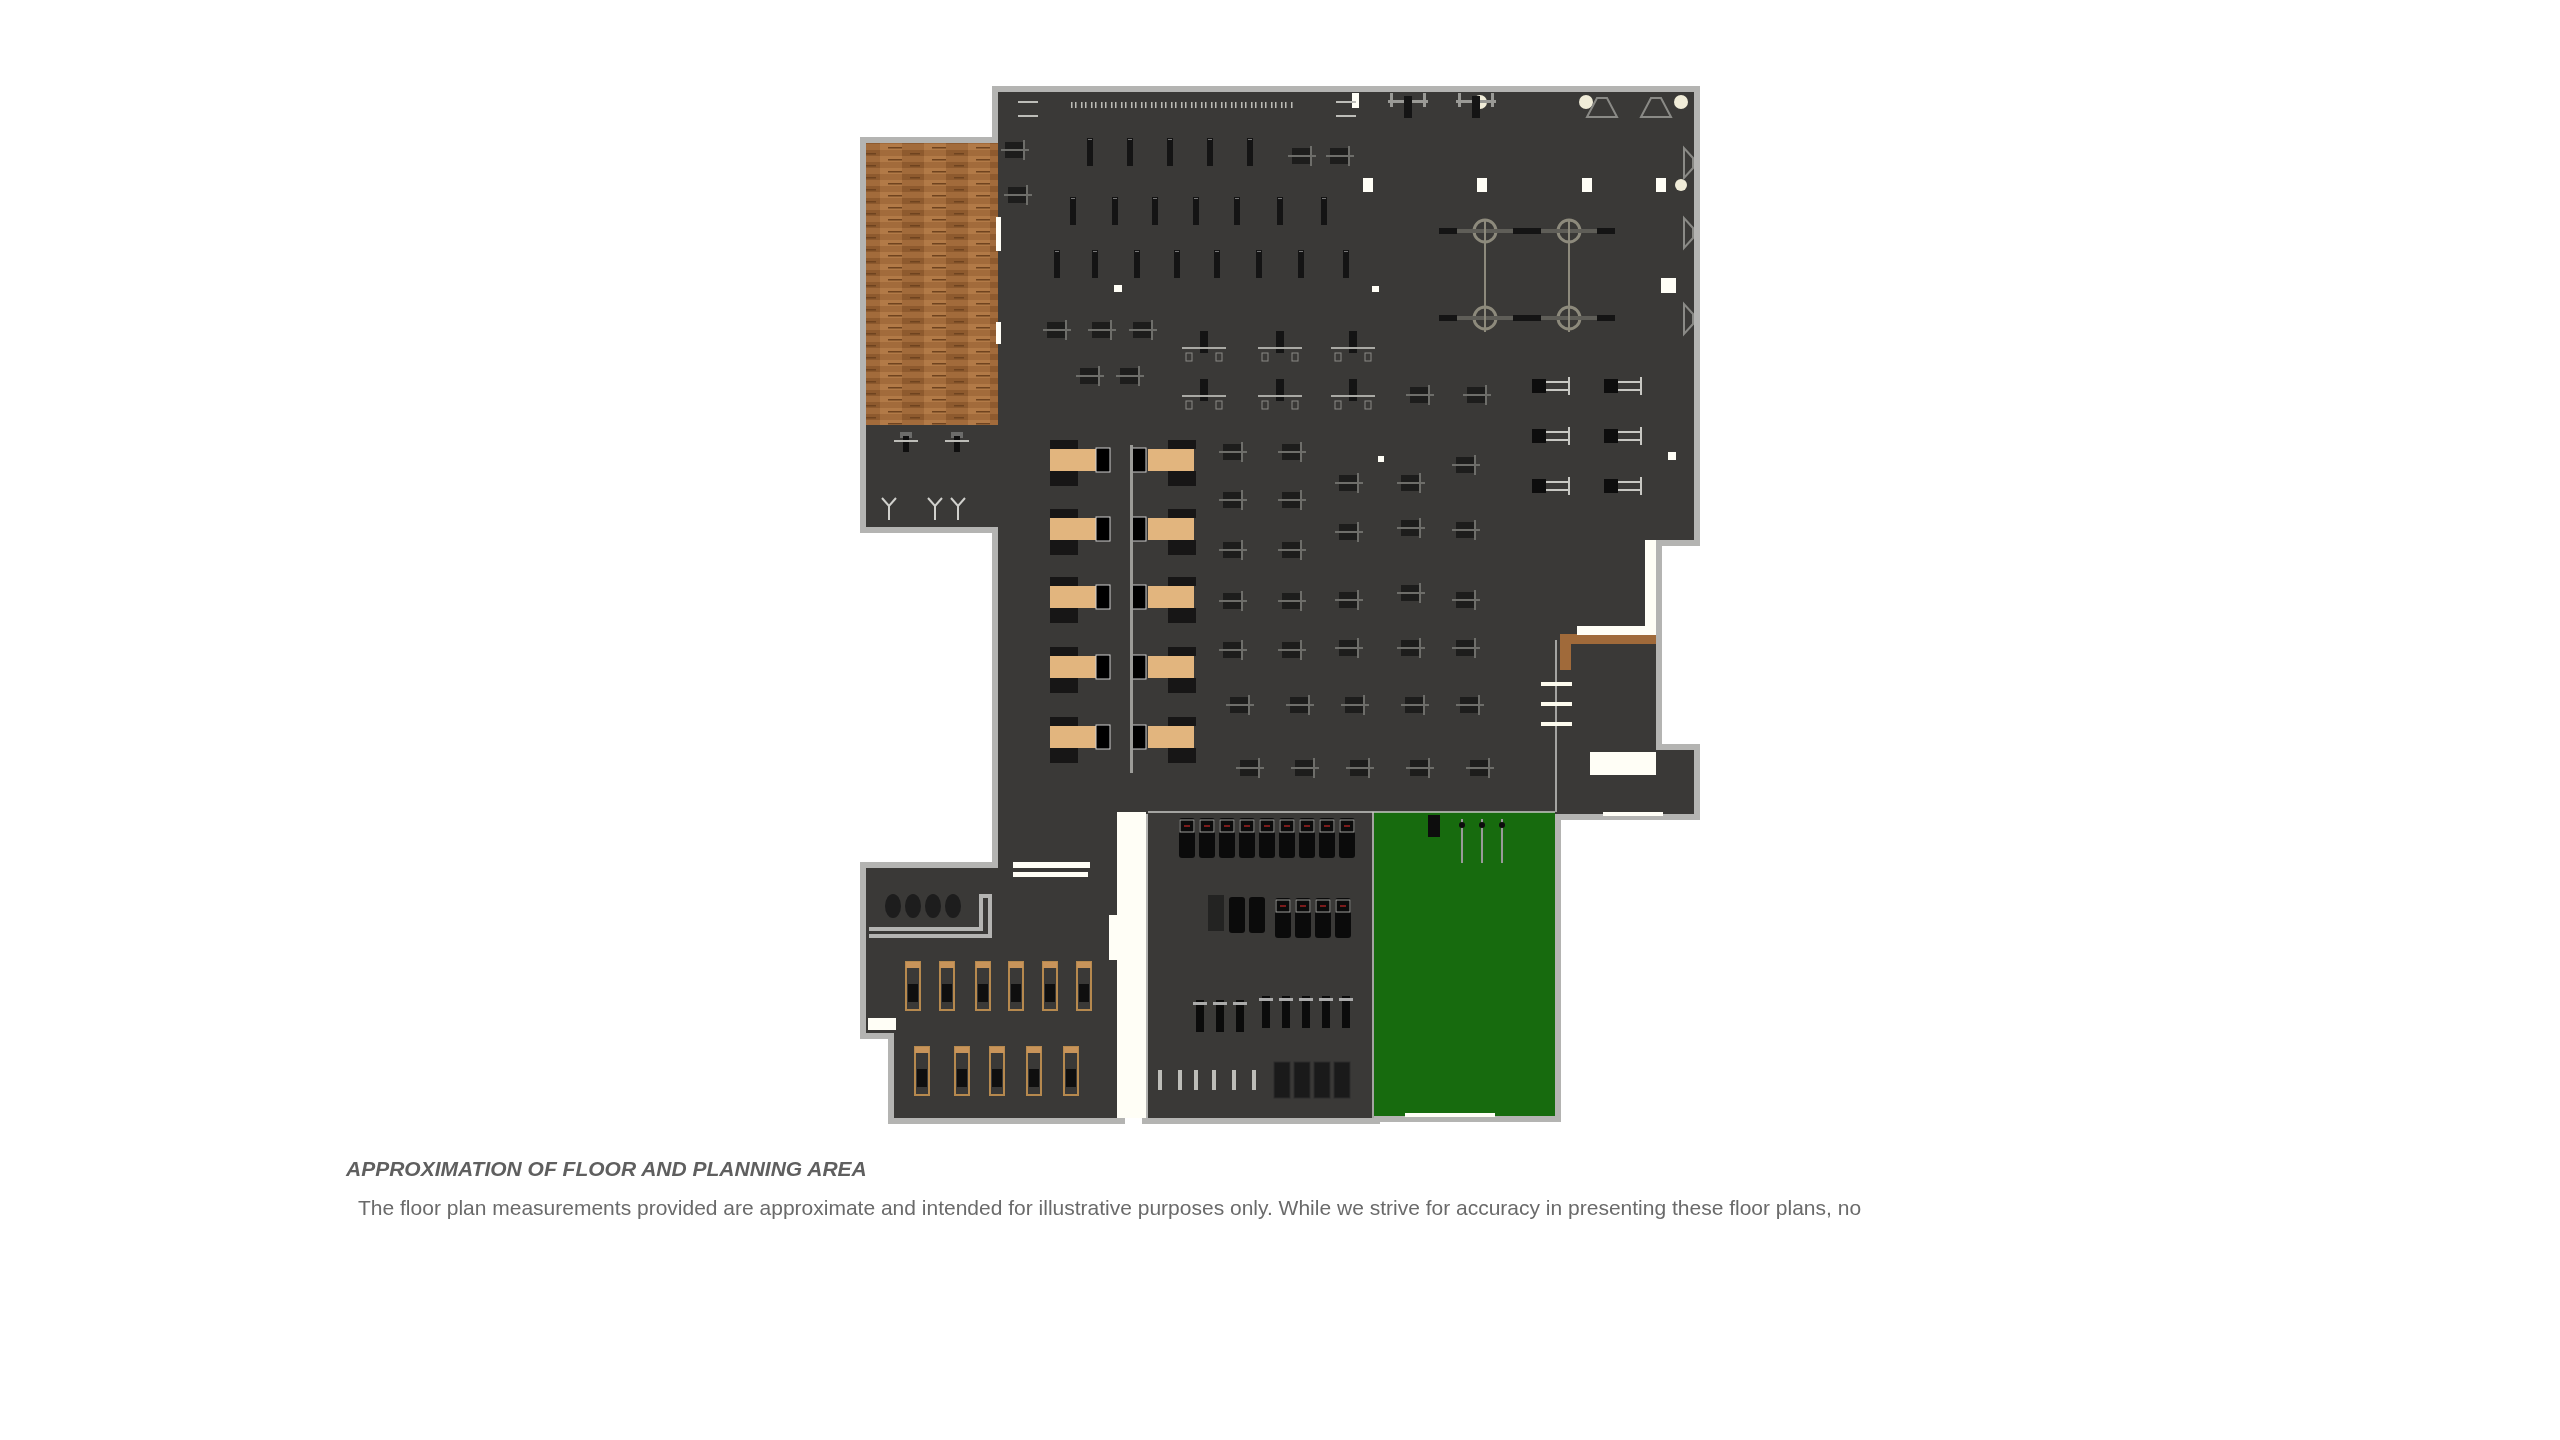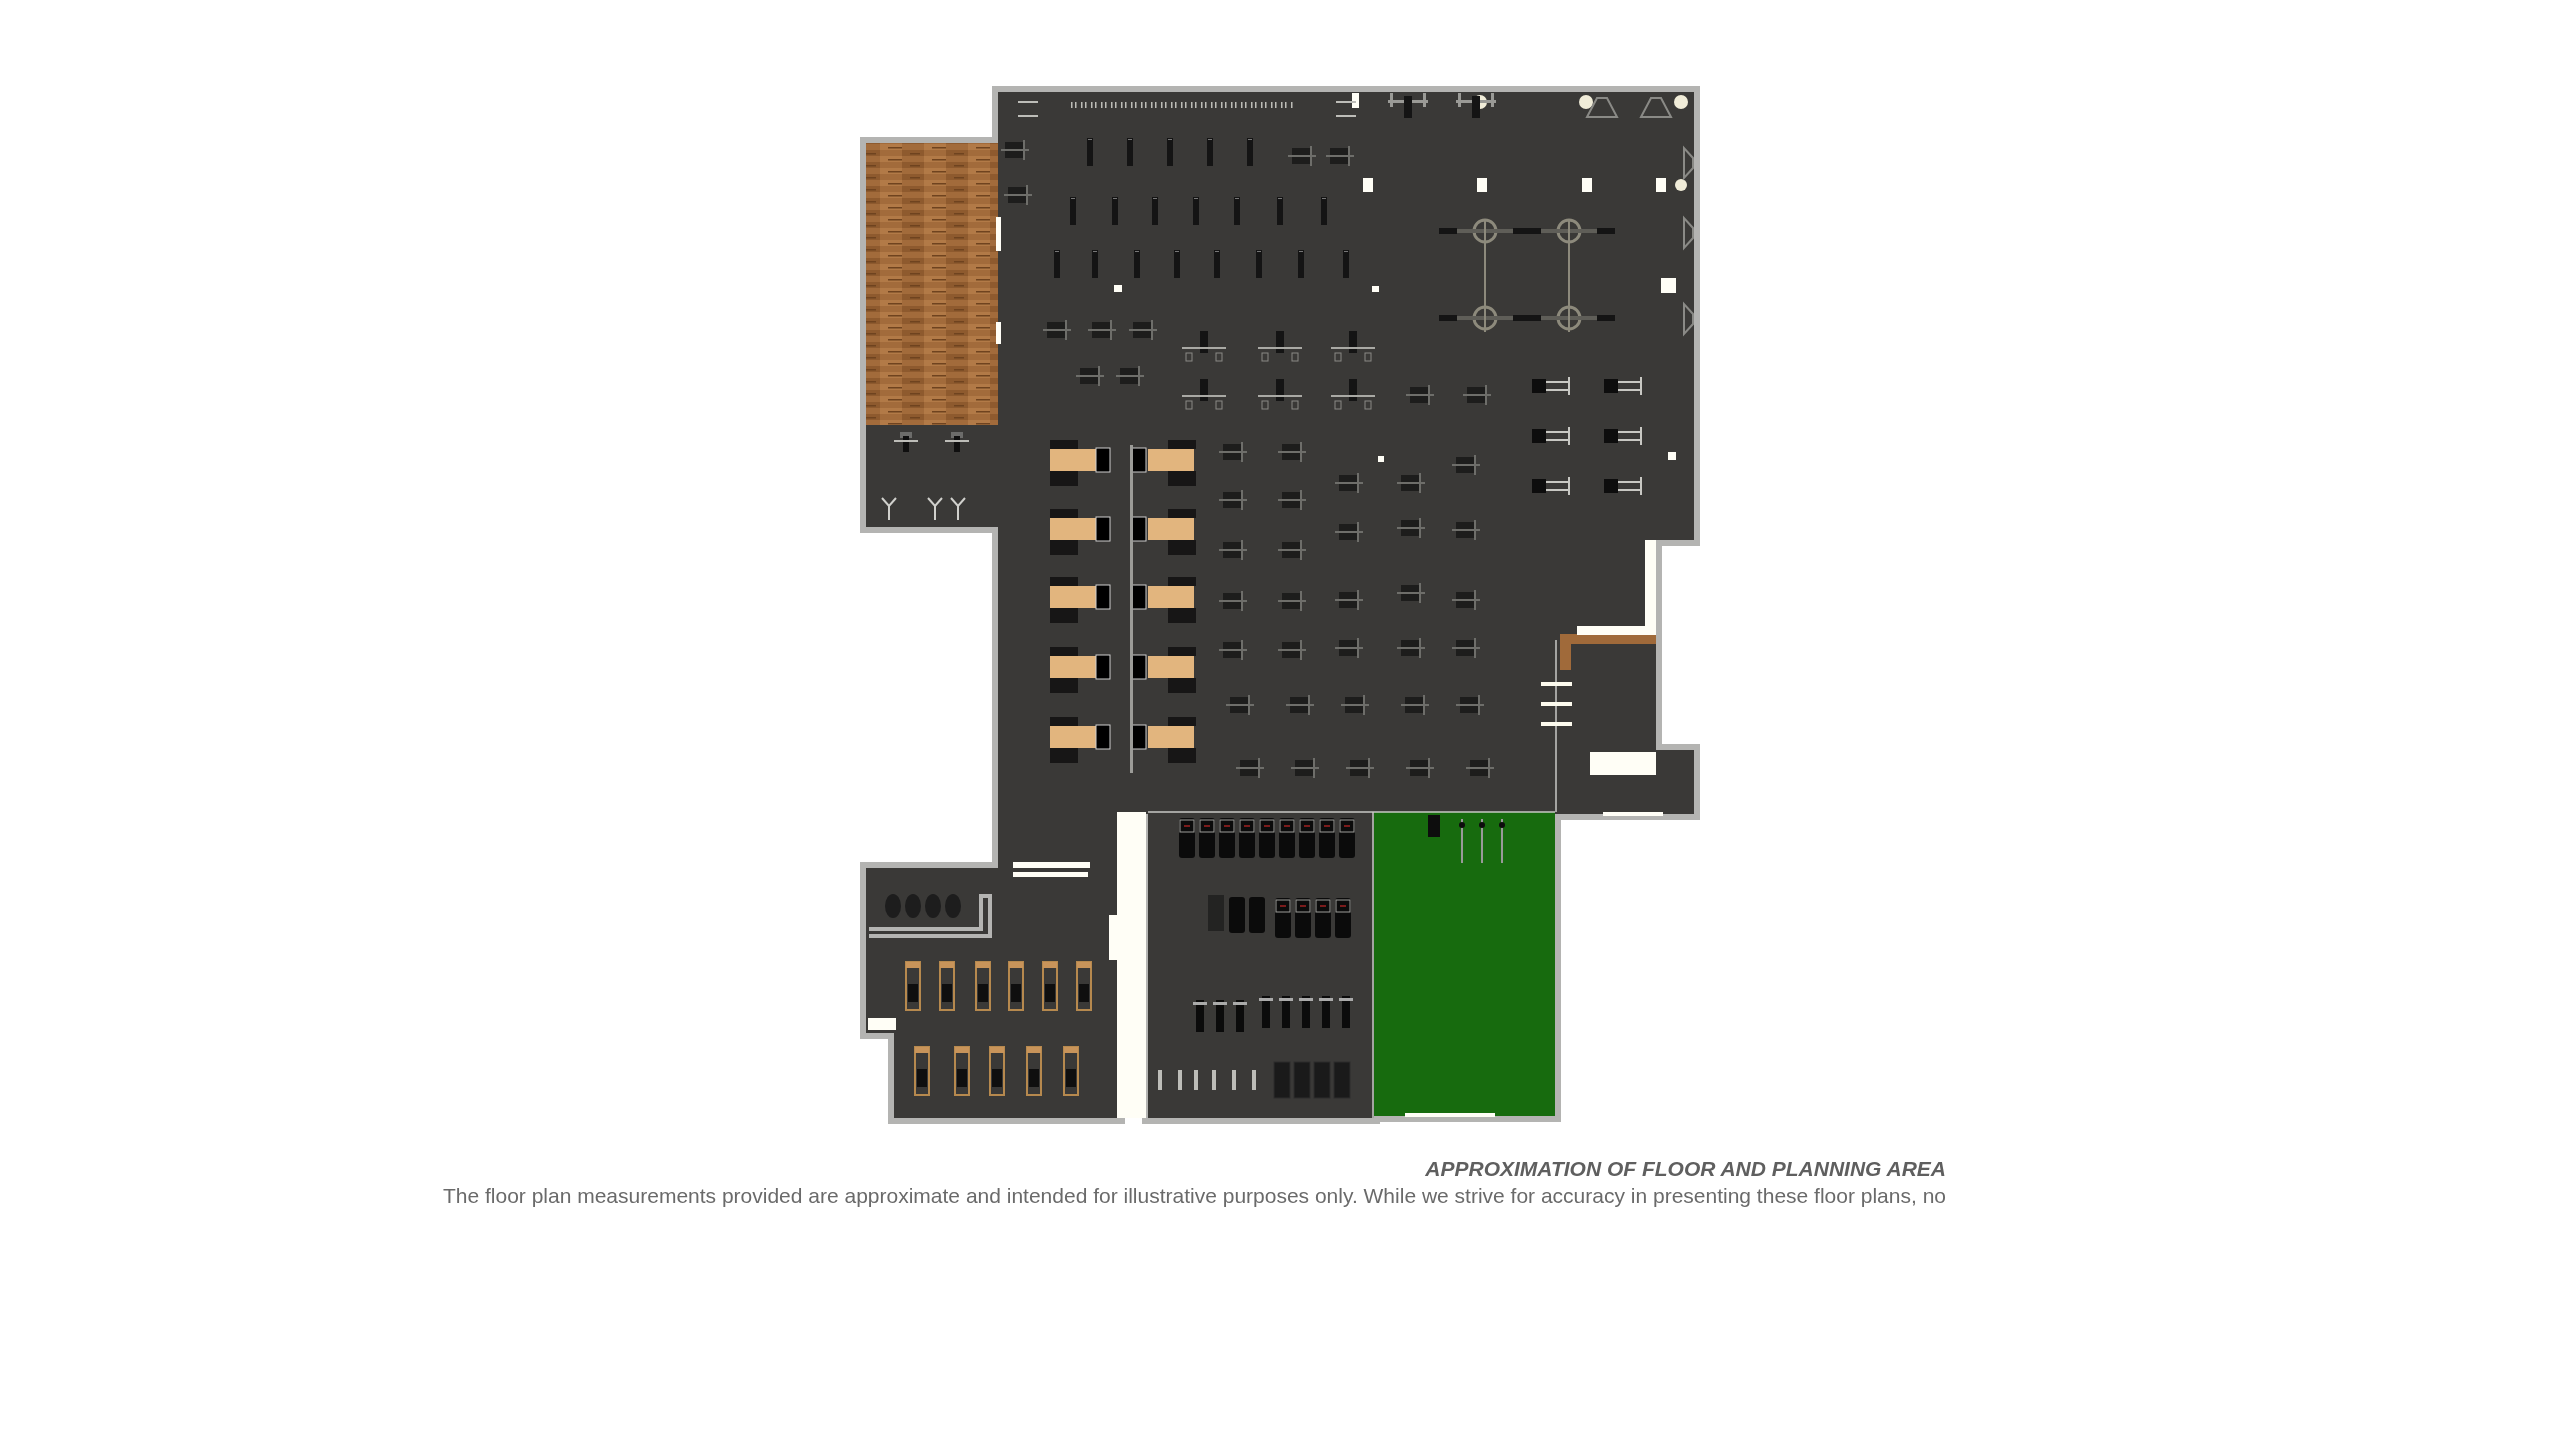--- a/index.html
+++ b/index.html
@@ -4,27 +4,27 @@
 <style>
   html, body { margin: 0; padding: 0; }
   body {
     width: 2560px; height: 1440px; background: #ffffff; position: relative; overflow: hidden;
     font-family: "Liberation Sans", sans-serif;
   }
   #plan-wrap { position: absolute; left: 0; top: 0; width: 2560px; height: 1440px; }
   #plan-svg { position: absolute; left: 0; top: 0; }
   .disclaimer {
     position: absolute; left: 346px; top: 1156px; width: 1600px;
-    color: #6b6b6b; font-family: "Liberation Sans", sans-serif; text-align: right;
+    color: #6b6b6b; font-family: "Liberation Sans", sans-serif;
   }
   .disclaimer h2 {
     margin: 0; font-size: 21px; font-weight: bold; font-style: italic; line-height: 26px;
     color: #5f5f5f; letter-spacing: 0px;
   }
-  .disclaimer p { margin: 0; font-size: 21px; line-height: 27.5px; color: #6a6a6a; }
+  .disclaimer p { margin: 12px; font-size: 21px; line-height: 27.5px; color: #6a6a6a; }
   .disclaimer p span { display: block; white-space: nowrap; }
 </style>
 </head>
 <body>
 
 <div id="plan-wrap">
   <svg id="plan-svg" width="2560" height="1440" viewBox="0 0 2560 1440" xmlns="http://www.w3.org/2000/svg">
     <defs>
       <pattern id="woodPat" x="0" y="0" width="44" height="12" patternUnits="userSpaceOnUse">
         <rect width="44" height="12" fill="#a26b3b"></rect>

